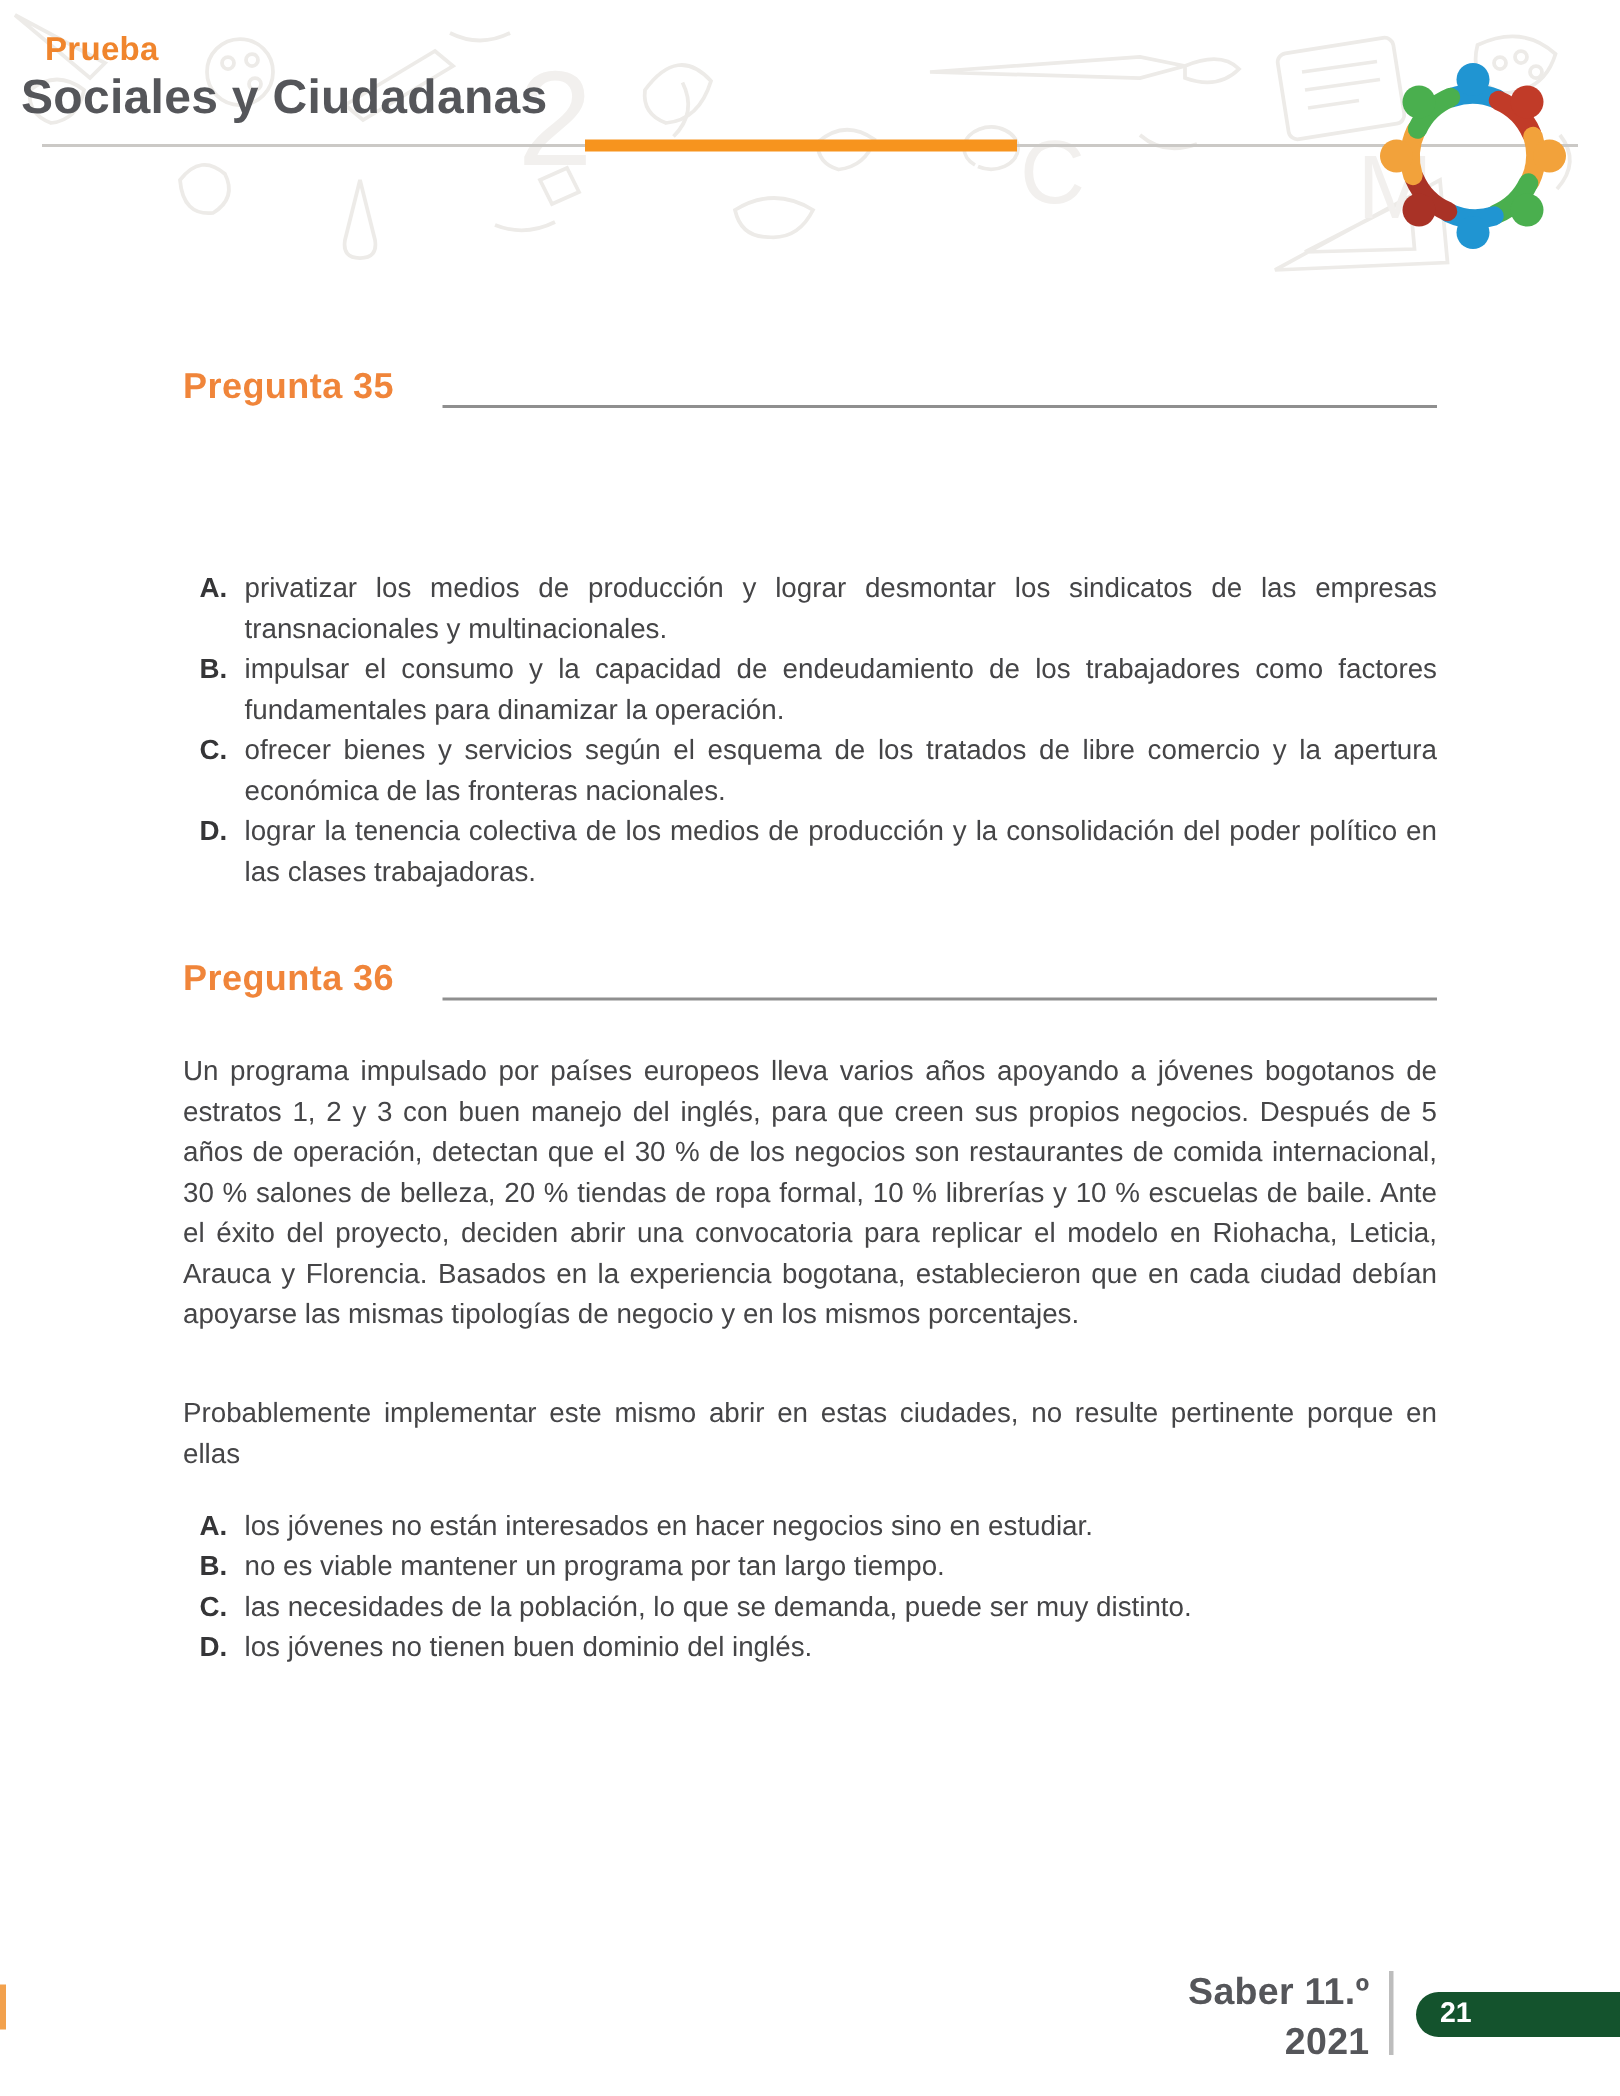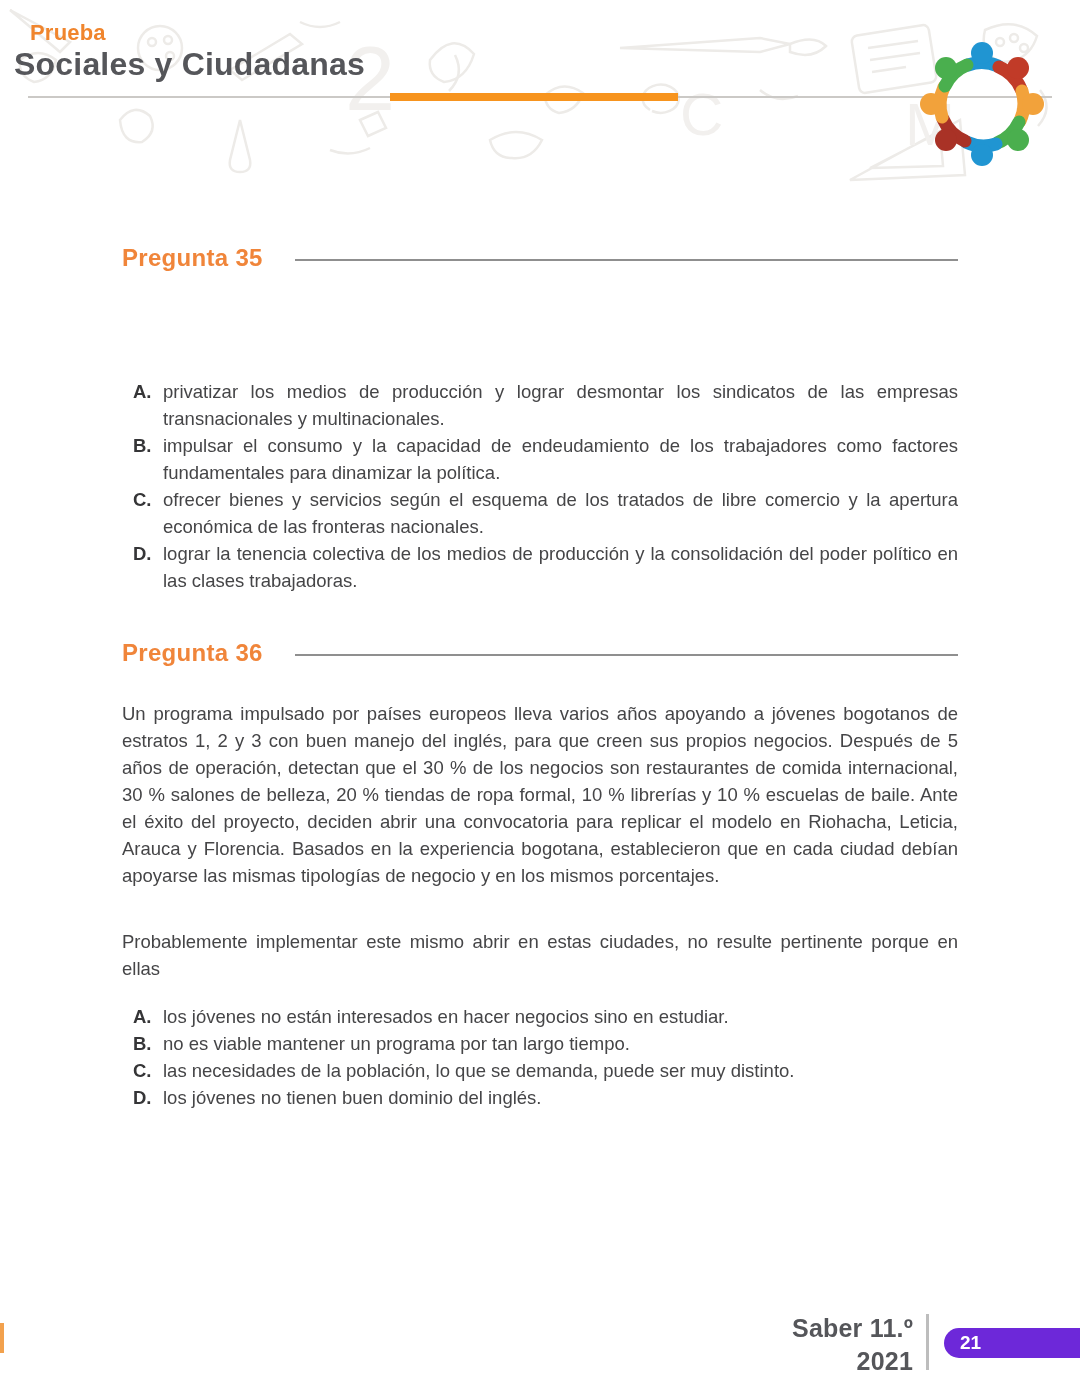--- a/index.html
+++ b/index.html
@@ -15,21 +15,21 @@
   }
   .doc-title{
     position:absolute;left:14px;top:46px;font-size:32px;font-weight:bold;
     color:#55565A;letter-spacing:0.2px;
   }
   .header-rule{position:absolute;left:28px;top:96px;width:1024px;height:2px;background:#CBC9C6;}
   .header-accent{position:absolute;left:390px;top:93px;width:288px;height:8px;background:#F7941E;}
   .logo{position:absolute;left:920px;top:40px;width:124px;height:128px;}
   
   .qhead{
-    position:absolute;left:122px;width:836px;display:flex;align-items:center;gap:32px;
+    position:absolute;left:122px;width:836px;display:flex;align-items:flex-end;gap:32px;
   }
   .qhead .qlabel{font-size:24px;font-weight:bold;color:#F0853A;letter-spacing:0.3px;white-space:nowrap;}
   .qhead .qrule{flex:1;height:2px;background:#8F8F8F;margin-top:4px;}
   .para{
     position:absolute;left:122px;width:836px;font-size:18.5px;line-height:27px;
     text-align:justify;color:#454547;
   }
   .opts{position:absolute;left:122px;width:836px;}
   .opt{display:flex;align-items:flex-start;}
   .opt-letter{
@@ -37,21 +37,21 @@
     font-weight:bold;color:#353537;
   }
   .opt-text{flex:1;font-size:18.5px;line-height:27px;text-align:justify;color:#454547;}
   
   .footer-exam{
     position:absolute;right:167px;top:1312px;text-align:right;color:#55565A;
     font-size:25px;font-weight:bold;line-height:33px;letter-spacing:0.2px;
   }
   .footer-divider{position:absolute;left:926px;top:1314px;width:3px;height:56px;background:#BDBDBD;}
   .page-pill{
-    position:absolute;left:944px;top:1328px;width:136px;height:30px;background:#6d28d9;
+    position:absolute;left:944px;top:1328px;width:136px;height:30px;background:#14532d;
     border-radius:16px 0 0 16px;color:#ffffff;font-size:19px;font-weight:bold;
     line-height:30px;padding-left:16px;box-sizing:border-box;
   }
   .edge-sliver{position:absolute;left:0;top:1323px;width:4px;height:30px;background:#F2A14D;}
 </style>
 </head>
 <body>
 
 <div class="page">
 
@@ -123,21 +123,21 @@
   </div>
 
 
   <div class="opts" style="top:378px">
     <div class="opt">
       <span class="opt-letter">A.</span>
       <span class="opt-text">privatizar los medios de producción y lograr desmontar los sindicatos de las empresas transnacionales y multinacionales.</span>
     </div>
     <div class="opt">
       <span class="opt-letter">B.</span>
-      <span class="opt-text">impulsar el consumo y la capacidad de endeudamiento de los trabajadores como factores fundamentales para dinamizar la política.</span>
+      <span class="opt-text">impulsar el consumo y la capacidad de endeudamiento de los trabajadores como factores fundamentales para dinamizar la operación.</span>
     </div>
     <div class="opt">
       <span class="opt-letter">C.</span>
       <span class="opt-text">ofrecer bienes y servicios según el esquema de los tratados de libre comercio y la apertura económica de las fronteras nacionales.</span>
     </div>
     <div class="opt">
       <span class="opt-letter">D.</span>
       <span class="opt-text">lograr la tenencia colectiva de los medios de producción y la consolidación del poder político en las clases trabajadoras.</span>
     </div>
   </div>

